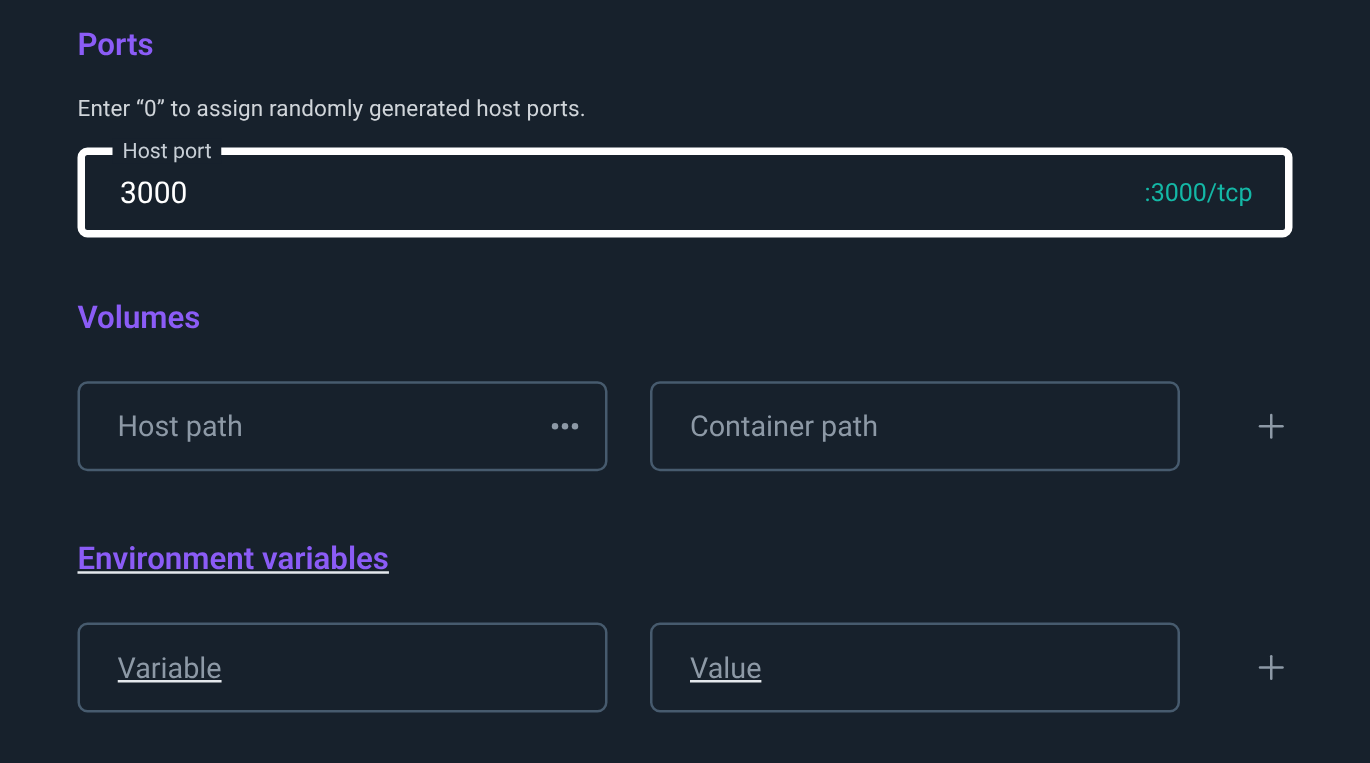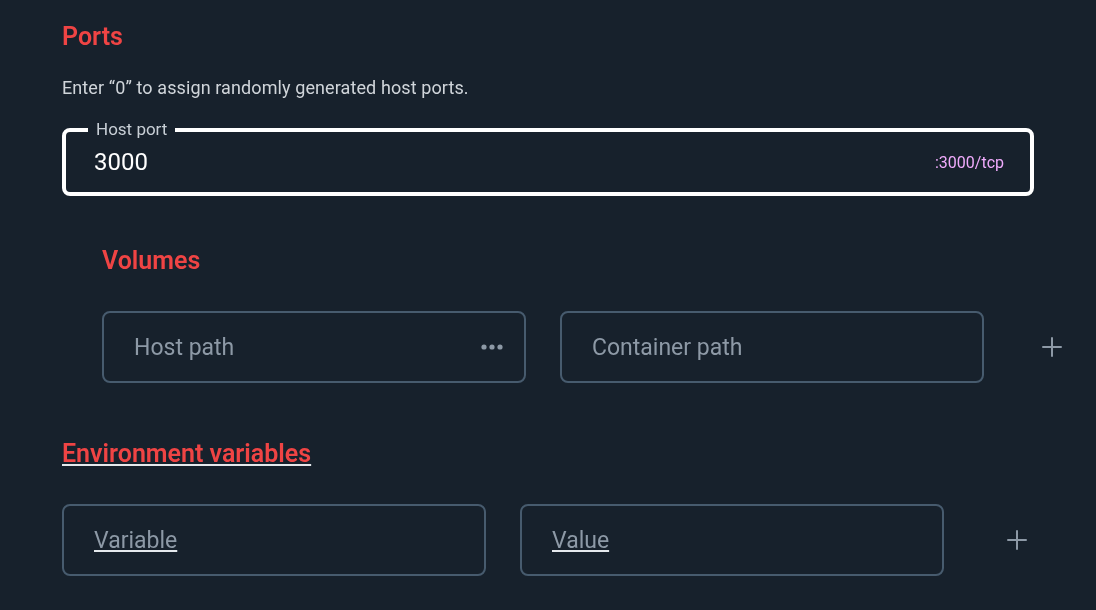--- a/index.html
+++ b/index.html
@@ -14,36 +14,36 @@
       width: 1096px;
       height: 610px;
       overflow: hidden;
     }
     .container {
       padding: 22px 62px 0 62px;
     }
     .section-title {
       font-size: 25px;
       font-weight: 600;
-      color: #ef4444;
+      color: #8b5cf6;
       margin-bottom: 0;
     }
     .section-help {
       font-size: 18px;
       font-weight: 400;
       color: #d0d5da;
       margin-top: 26px;
       margin-bottom: 0;
       letter-spacing: 0.1px;
     }
     .fieldset {
       position: relative;
-      border: 4px solid #ffffff;
+      border: 6px solid #ffffff;
       border-radius: 8px;
-      margin-top: 30px;
+      margin-top: 20px;
       padding: 0;
       background: transparent;
     }
     .fieldset-legend {
       position: absolute;
       top: -13px;
       left: 22px;
       background: #17212c;
       padding: 0 8px;
       font-size: 17px;
@@ -59,22 +59,22 @@
     .port-input {
       flex: 1;
       background: transparent;
       border: none;
       outline: none;
       color: #ffffff;
       font-size: 24px;
       font-family: inherit;
     }
     .port-suffix {
-      font-size: 16px;
-      color: #f0abfc;
+      font-size: 20px;
+      color: #14b8a6;
       font-weight: 400;
     }
     .row {
       display: flex;
       align-items: center;
       gap: 34px;
       margin-top: 36px;
     }
     .inputbox {
       flex: 0 0 424px;
@@ -118,21 +118,20 @@
       cursor: pointer;
       background: transparent;
       border: none;
       margin-left: 22px;
     }
     .plus-button svg {
       stroke: #8d99a6;
     }
     .volumes-section {
       margin-top: 50px;
-      margin-left: 40px;
     }
     .env-section {
       margin-top: 56px;
       text-decoration: underline;
     }
   </style>
 </head>
 <body>
 
 <div class="container">

